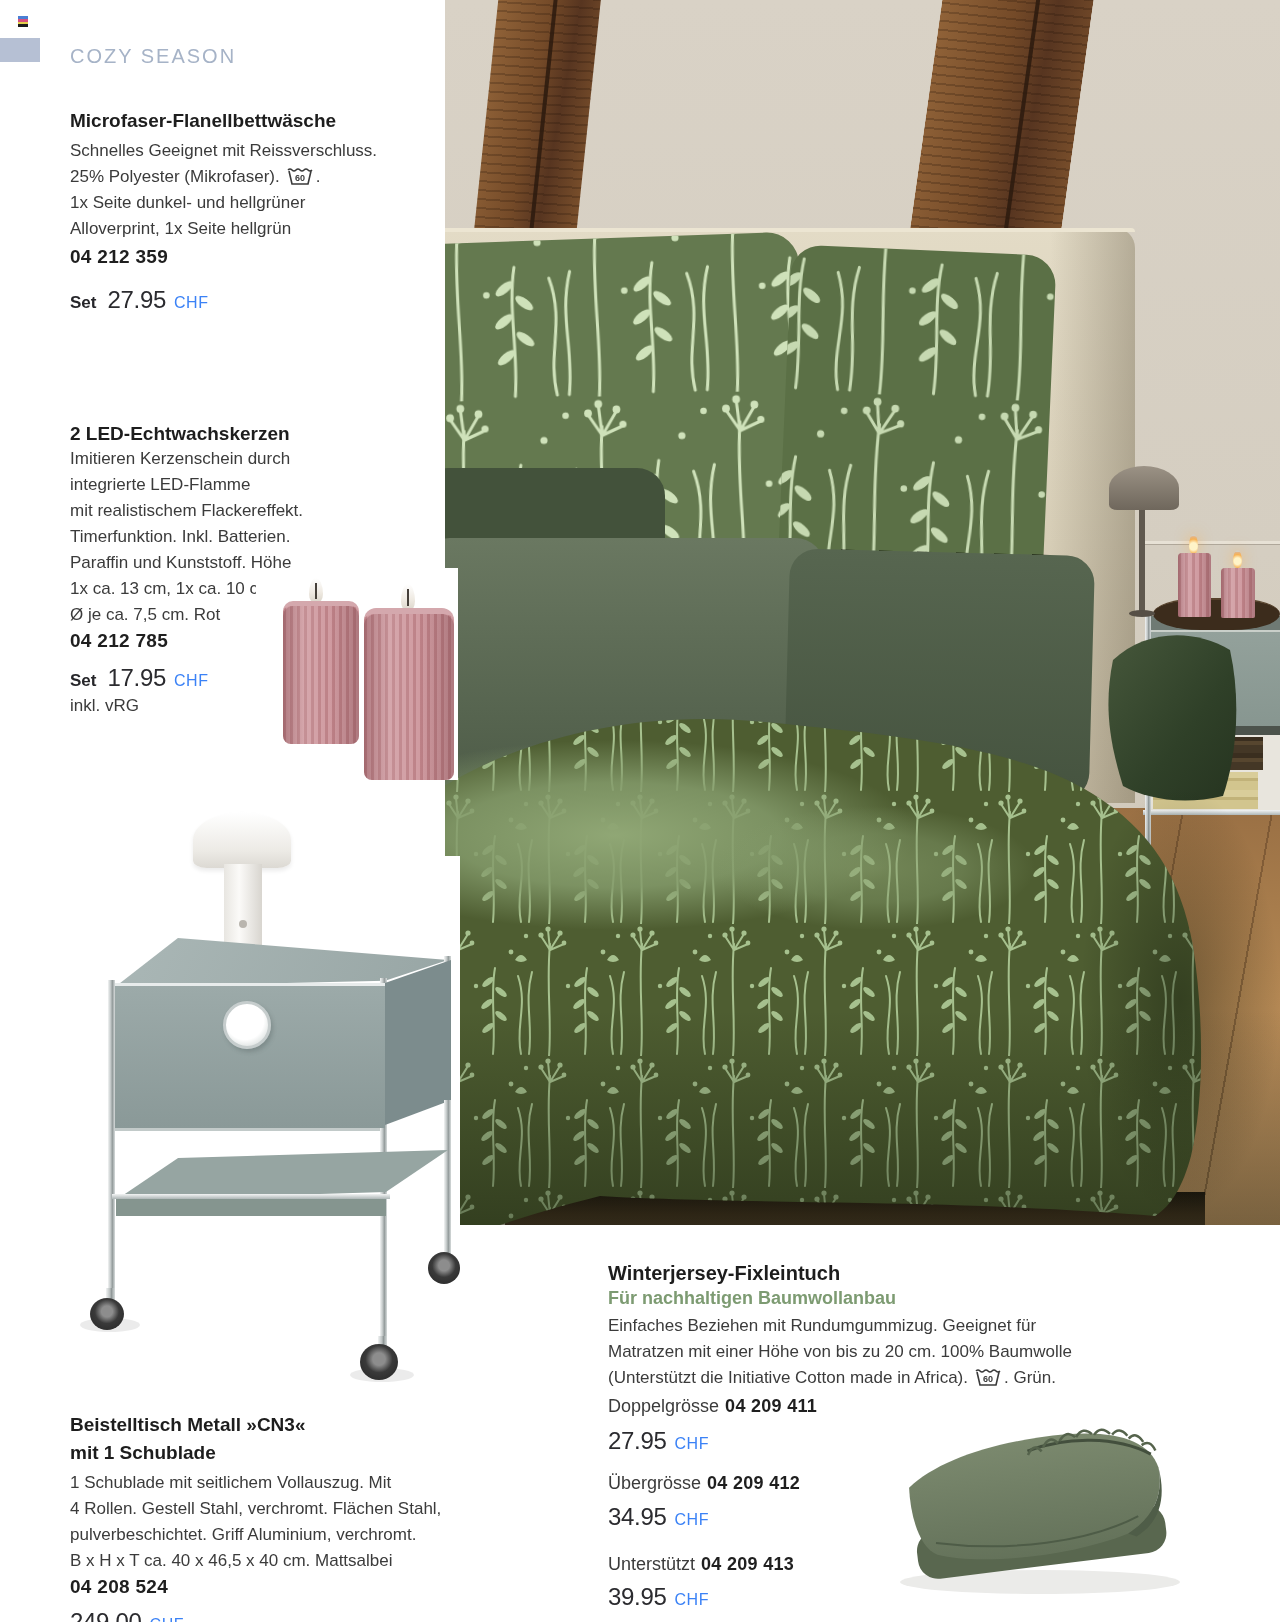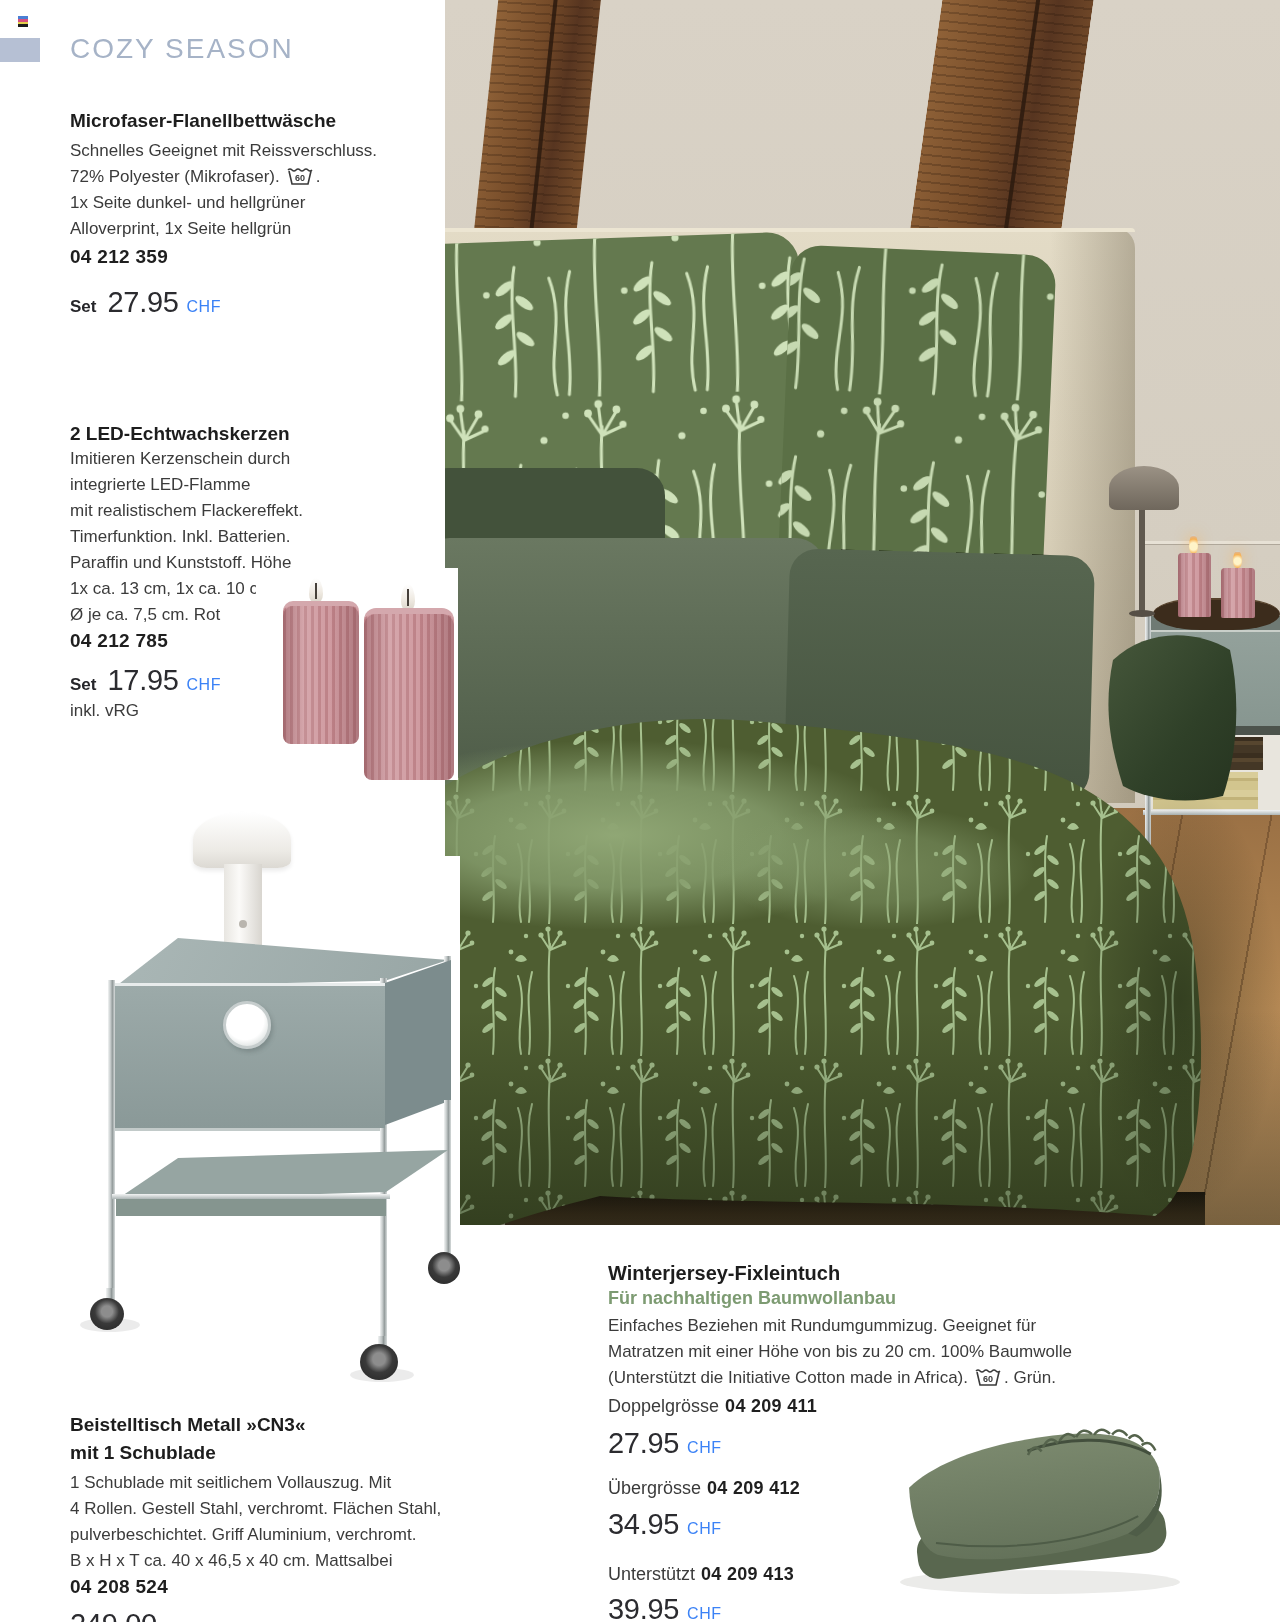--- a/index.html
+++ b/index.html
@@ -1,28 +1,28 @@
 <!DOCTYPE html>
 <html><head>
 <meta charset="utf-8">
 <style>
   html,body{margin:0;padding:0;background:#777;}
   .page{position:relative;width:1280px;height:1622px;background:#ffffff;overflow:hidden;
         font-family:"Liberation Sans", sans-serif; -webkit-font-smoothing:antialiased;}
   .abs{position:absolute;}
   
-  .season{font-size:28px;letter-spacing:2px;color:#a6b3c7;font-weight:400;}
+  .season{font-size:20px;letter-spacing:2px;color:#a6b3c7;font-weight:400;margin-top:12px;}
   .ptitle{font-weight:700;font-size:19px;line-height:25px;color:#1d1d1d;}
   .ptitle-lg{font-weight:700;font-size:20px;line-height:26px;color:#1d1d1d;}
   .sub-green{font-weight:700;font-size:18px;line-height:25px;color:#7d9b72;}
   .body-line{font-size:17px;line-height:26px;color:#3b3b3b;white-space:nowrap;}
   .artno{font-weight:700;font-size:19px;line-height:26px;color:#1f1f1f;letter-spacing:.3px;}
   .price-row{display:flex;align-items:baseline;}
   .price-pre{font-weight:700;font-size:17px;color:#26262a;margin-right:11px;text-align:center;}
-  .price-amt{font-weight:400;font-size:29px;color:#2b2b2f;letter-spacing:-.3px;}
+  .price-amt{font-weight:400;font-size:24px;color:#2b2b2f;letter-spacing:-.3px;}
   .price-cur{font-weight:400;font-size:16px;color:#3b82f6;margin-left:8px;letter-spacing:.5px;}
   .note{font-size:17px;color:#3b3b3b;}
   .vrow{font-size:18px;color:#3b3b3b;white-space:nowrap;}
   .vrow b{color:#1f1f1f;margin-left:6px;letter-spacing:.3px;}
   .wash{display:inline-block;vertical-align:-3px;margin:0 3px 0 7px;}
   
   .photo{left:445px;top:0;width:835px;height:1225px;overflow:hidden;
          background:linear-gradient(180deg,#d9d2c6 0%,#d5cec1 45%,#cdc5b6 100%);}
   .beam{background:linear-gradient(95deg,#926439 0%,#744a28 38%,#573520 58%,#7c512c 86%,#6a4226 100%);}
   .beam .grain{position:absolute;inset:0;background:repeating-linear-gradient(178deg,rgba(30,15,5,.22) 0 2px,transparent 2px 9px);}
@@ -213,21 +213,21 @@
     <div style="height:2px;background:#e3cf4b;"></div>
     <div style="height:3px;background:#1c1c1c;"></div>
   </div>
   <div class="abs" style="left:0;top:38px;width:40px;height:24px;background:#b6c0d4;"></div>
   <div class="abs season" style="left:70px;top:33px;">COZY SEASON</div>
 
   <div class="abs" style="left:70px;top:108px;width:380px;">
     <div class="ptitle">Microfaser-Flanellbettwäsche</div>
     <div class="body-line" style="margin-top:5px;">Schnelles Geeignet mit Reissverschluss.</div>
     <div class="body-line">
-      <span>72% Polyester (Mikrofaser).</span><svg class="wash" width="26" height="19" viewBox="0 0 26 19">
+      <span>25% Polyester (Mikrofaser).</span><svg class="wash" width="26" height="19" viewBox="0 0 26 19">
           <path d="M2,5 L5,18 L21,18 L24,5" stroke="#3a3a3a" stroke-width="1.6" fill="none"></path>
           <path d="M1,4 Q3,2 5,4 T9,4 T13,4 T17,4 T21,4 T25,4" stroke="#3a3a3a" stroke-width="1.6" fill="none"></path>
           <text x="13" y="15" text-anchor="middle" font-size="9" font-weight="bold" fill="#3a3a3a">60</text>
         </svg><span>.</span>
     </div>
     <div class="body-line">1x Seite dunkel- und hellgrüner</div>
     <div class="body-line">Alloverprint, 1x Seite hellgrün</div>
     <div class="artno" style="margin-top:2px;">04 212 359</div>
     <div class="price-row" style="margin-top:16px;">
       <span class="price-pre">Set</span>

